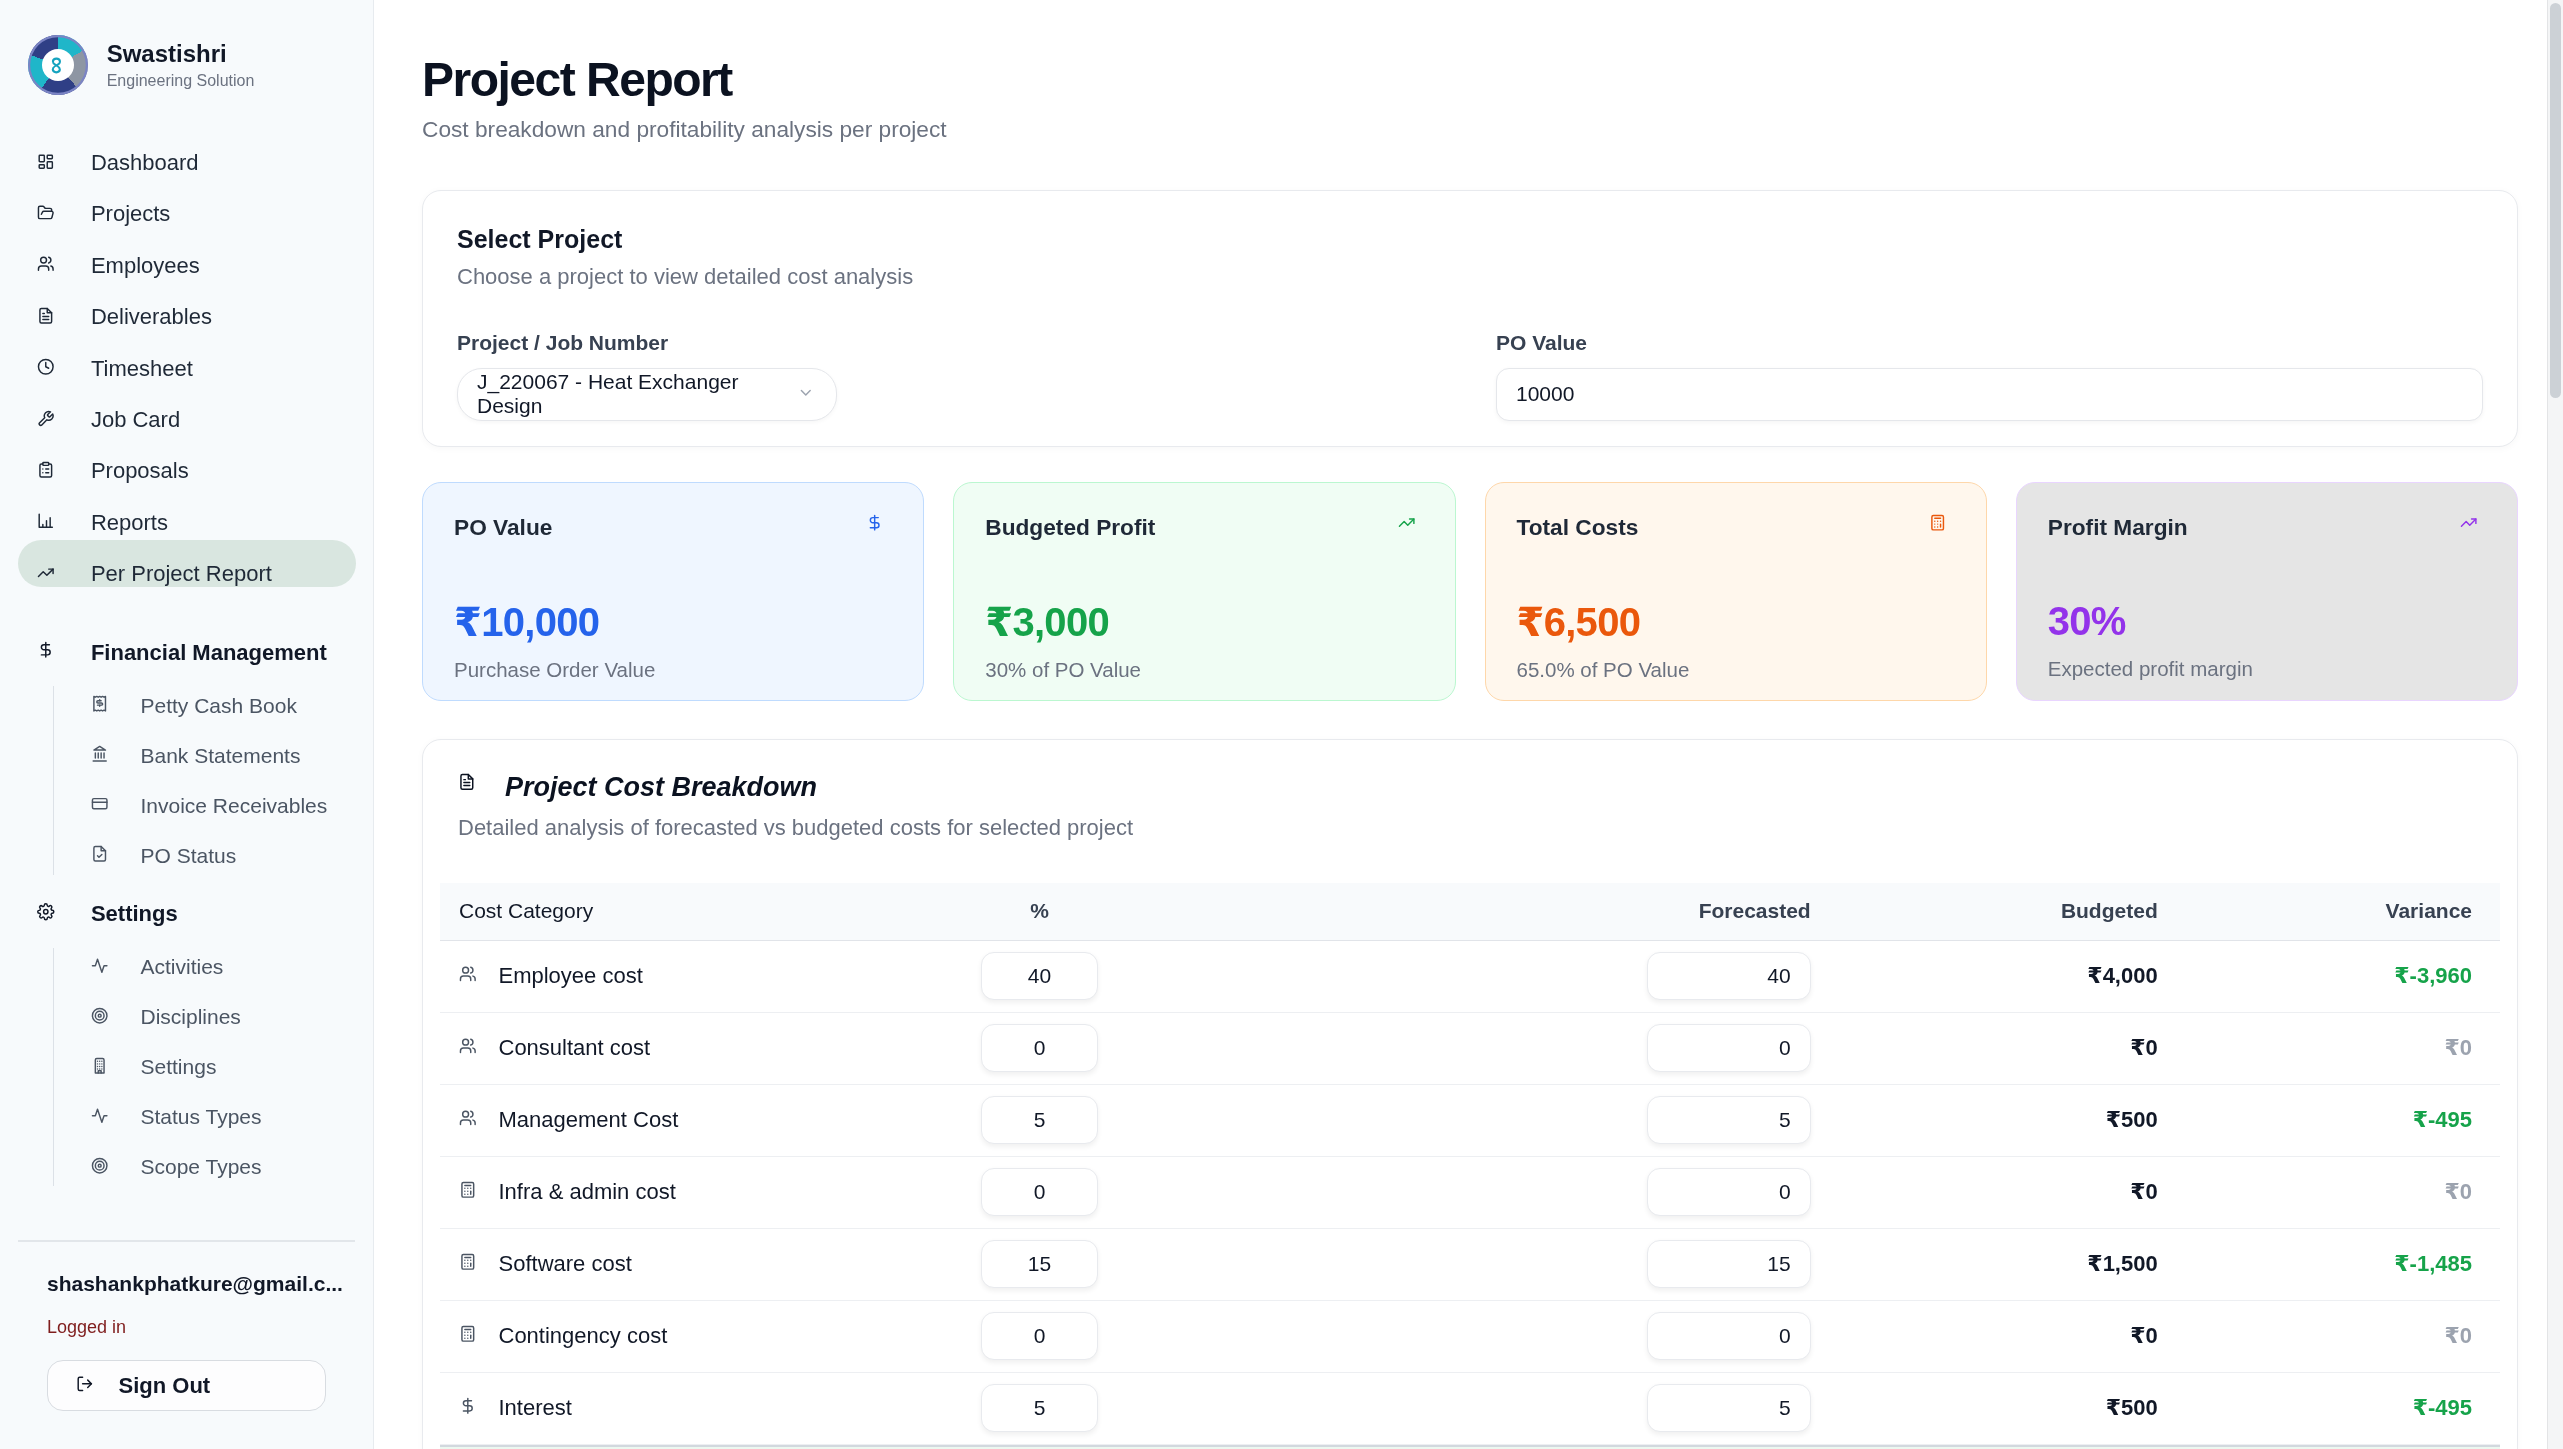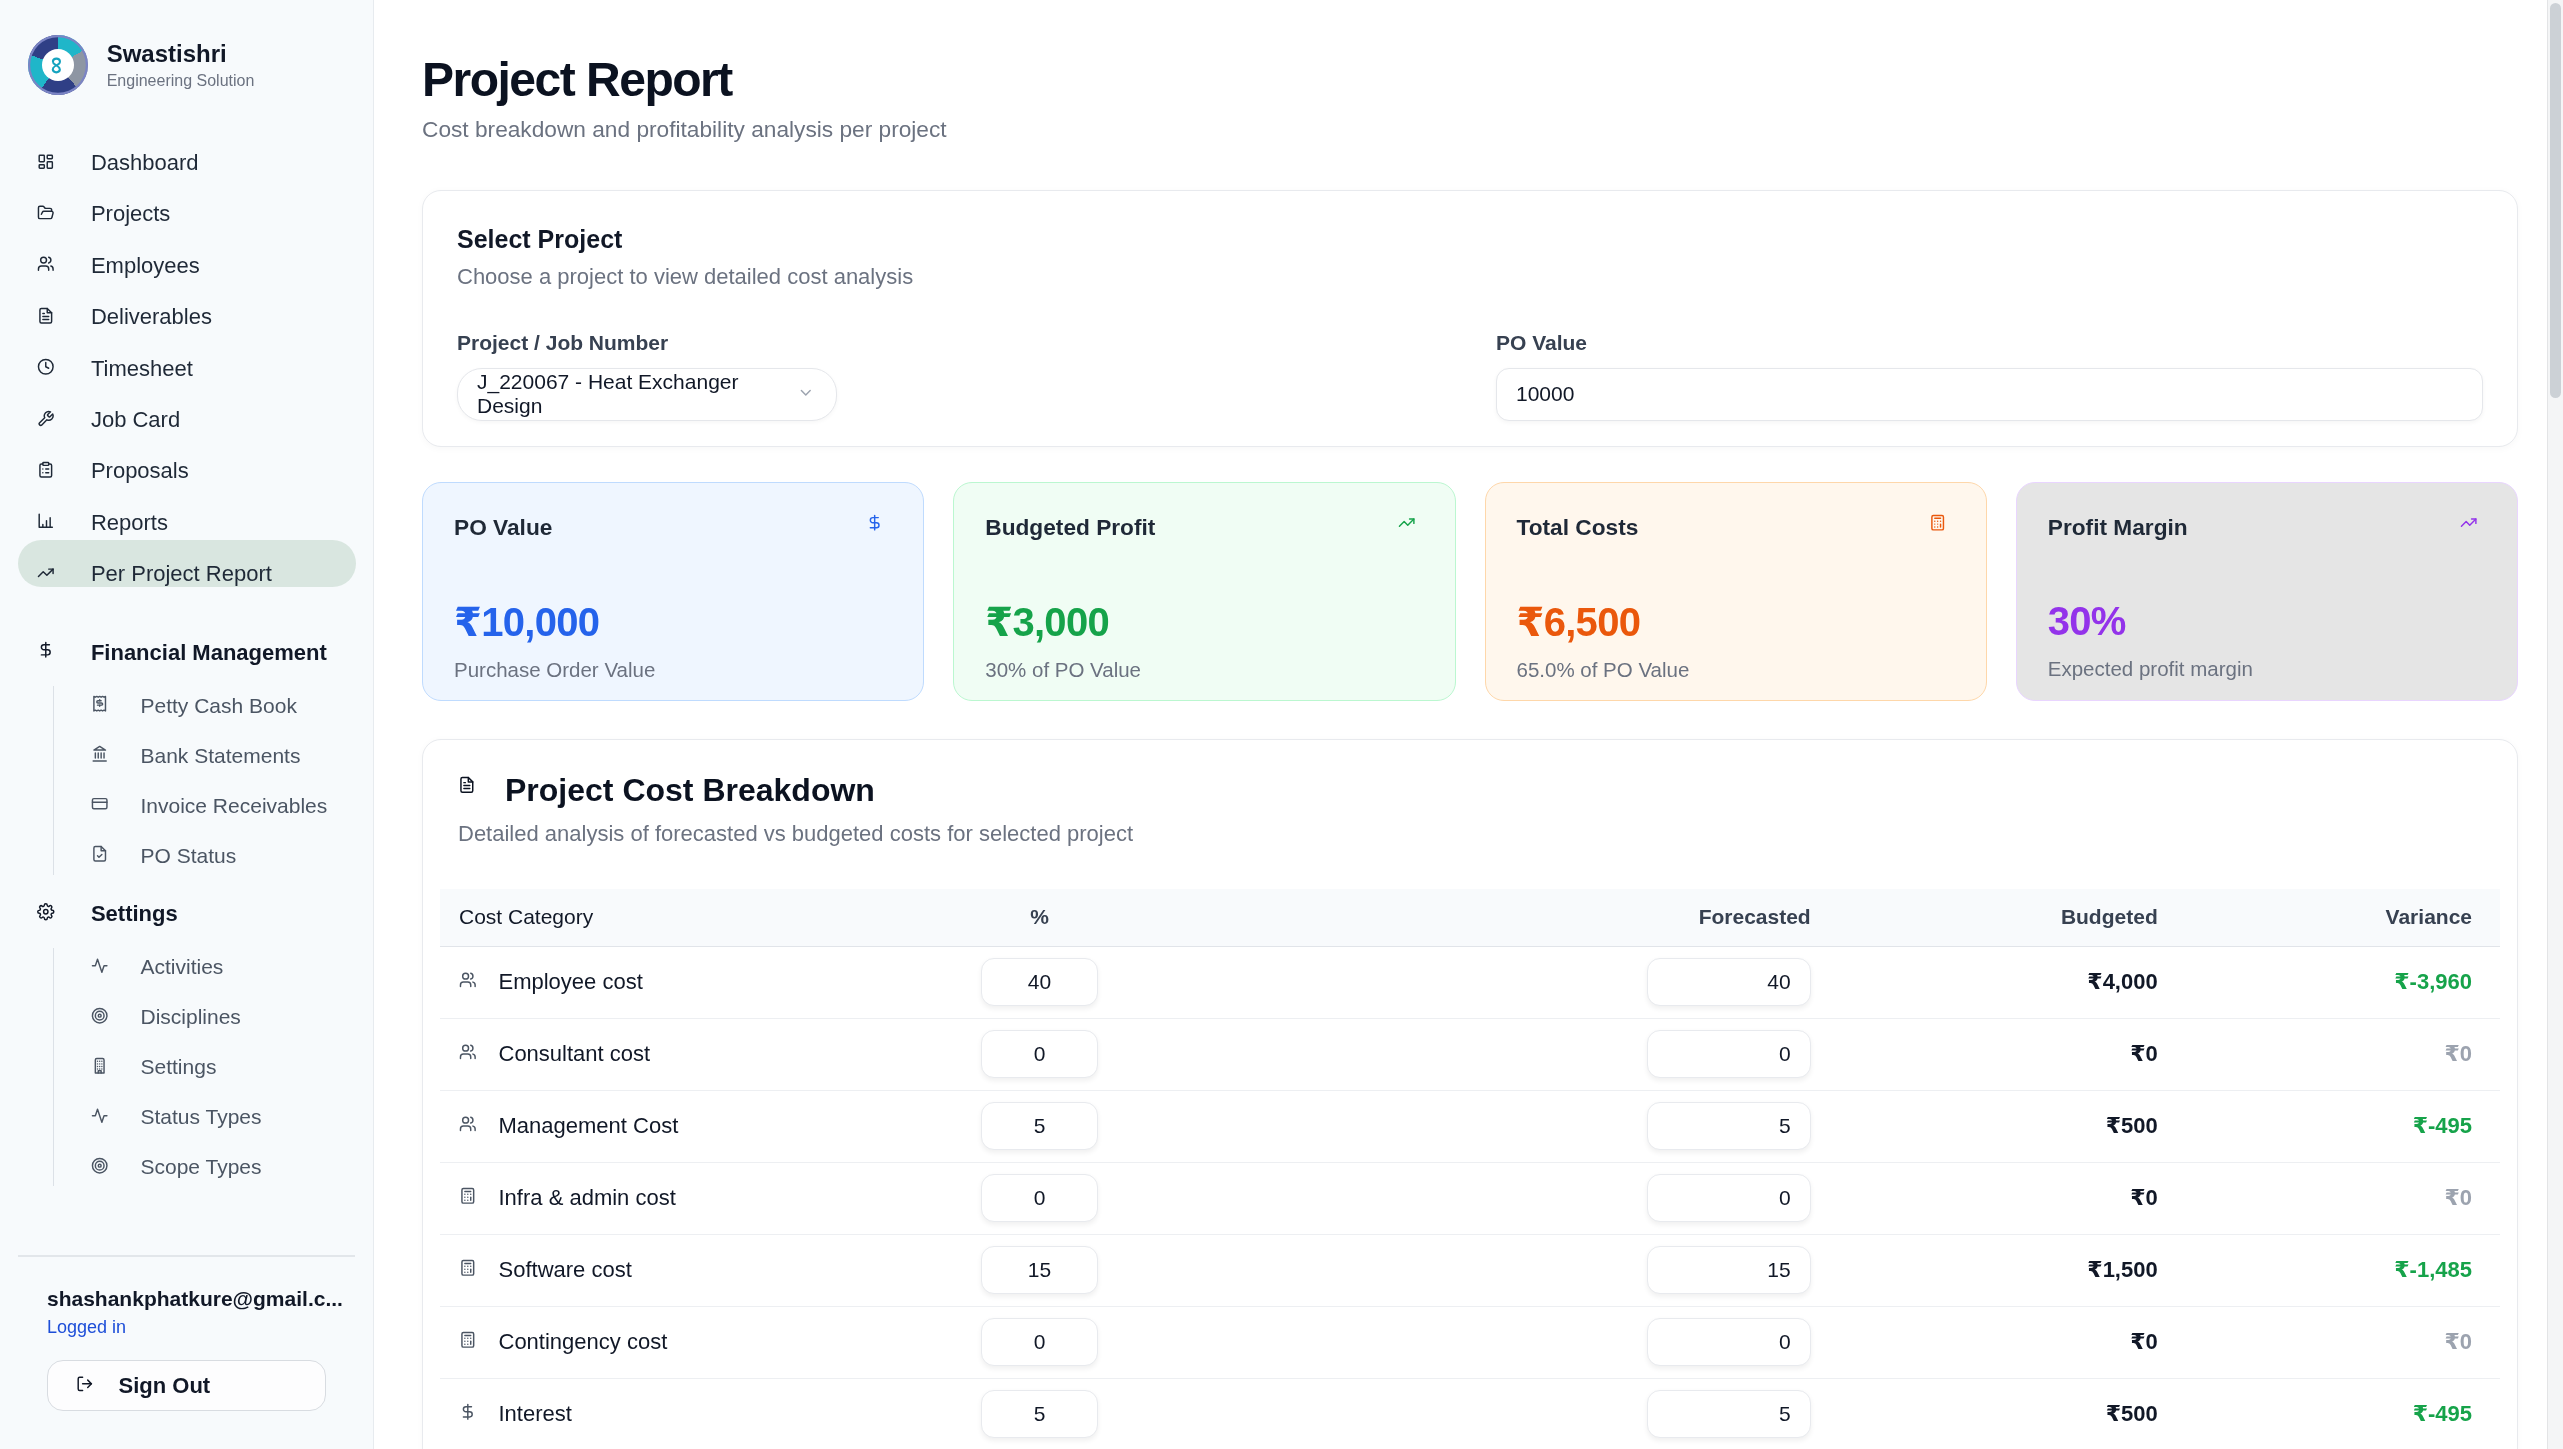--- a/index.html
+++ b/index.html
@@ -31,21 +31,21 @@
              padding-left:19px; font-size:22px; font-weight:700; color:#111827; }
   .sub-list { position:relative; margin:4.4px 0 0 35px; }
   .sub-line { position:absolute; left:0; top:5.8px; bottom:5.8px; width:1.5px; background:#dce1e7; }
   .sub-item { display:flex; align-items:center; gap:29px; height:50px; padding-left:38px;
               font-size:21px; color:#4b5563; cursor:pointer; }
   .sub-item .ic { width:21px; height:21px; }
 
   .sb-footer { position:absolute; left:47px; right:47px; bottom:38px; }
   .sb-divider { position:absolute; left:-29px; right:-29px; top:-32px; height:1.5px; background:#e2e6ea; }
   .sb-email { font-size:21px; font-weight:700; color:#111827; white-space:nowrap; }
-  .sb-status { font-size:18px; color:#1d4ed8; margin-top:6px; }
+  .sb-status { font-size:18px; color:#7f1d1d; margin-top:21px; }
   .signout-btn { margin-top:22px; width:100%; height:51px; display:flex; align-items:center; gap:20.5px;
                  padding-left:28px; background:#fdfdfe; border:1.5px solid #d8dce1; border-radius:16px;
                  font-size:22px; font-weight:600; color:#111827; cursor:pointer; }
 
   
   .main { margin-left:374px; height:100%; padding:56px 45px 0 48px; position:relative; background:#fff; }
   .page-head { display:flex; justify-content:space-between; align-items:flex-start; }
   .page-title { font-size:48px; font-weight:800; letter-spacing:-1.5px; color:#0b1220; line-height:1; }
   .page-sub { margin-top:11.7px; font-size:22.7px; color:#6b7280; }
   .export-group { display:flex; gap:25px; margin-top:13px; }
@@ -80,21 +80,21 @@
   .s-blue   .stat-value, .s-blue .stat-head .ic   { color:#2563eb; }
   .s-green  { background:#f0fdf4; border-color:#bbf7d0; }
   .s-green  .stat-value, .s-green .stat-head .ic  { color:#16a34a; }
   .s-orange { background:#fff7ed; border-color:#fed7aa; }
   .s-orange .stat-value, .s-orange .stat-head .ic { color:#ea580c; }
   .s-purple { background:#e5e5e5; border-color:#e9d5ff; }
   .s-purple .stat-value, .s-purple .stat-head .ic { color:#9333ea; }
 
   .bd-card { margin-top:38px; padding:32px 17px 0; overflow:hidden; }
   .bd-head { padding:0 18px; }
-  .bd-title { display:flex; align-items:center; gap:19px; font-size:32px; font-weight:700; color:#0b1220; }
+  .bd-title { display:flex; align-items:center; gap:19px; font-size:27px; font-weight:700; color:#0b1220;font-style:italic; }
   .bd-title .ic { width:28px; height:28px; }
   .bd-sub { margin-top:11.7px; font-size:22px; color:#6b7280; }
 
   .tbl { margin-top:42px; }
   .t-head, .t-row { display:grid; grid-template-columns:497px 205px 676px 347px 1fr; align-items:center; }
   .t-head { height:58px; background:#f8fafc; font-size:21px; font-weight:600; color:#374151;
             border-bottom:1.5px solid #e1e4e9; }
   .t-row { height:72px; border-bottom:1.5px solid #edeff2; font-size:22px; }
   .c-cat { display:flex; align-items:center; gap:17.5px; padding-left:19px; font-weight:500; color:#111827; }
   .c-cat .ic { width:22px; height:22px; color:#4b5563; }

